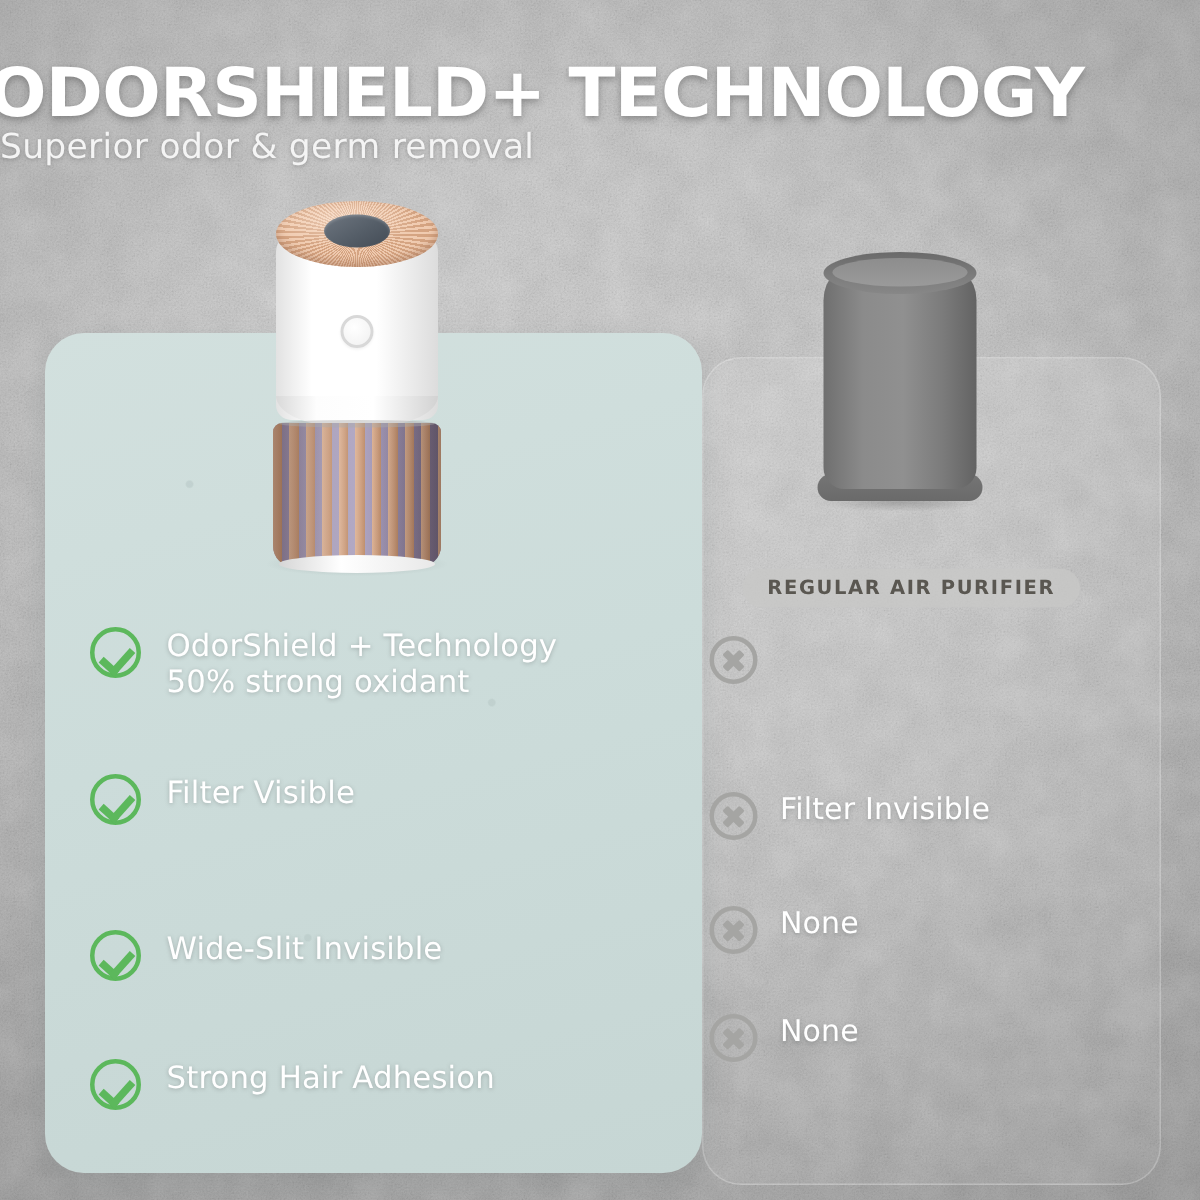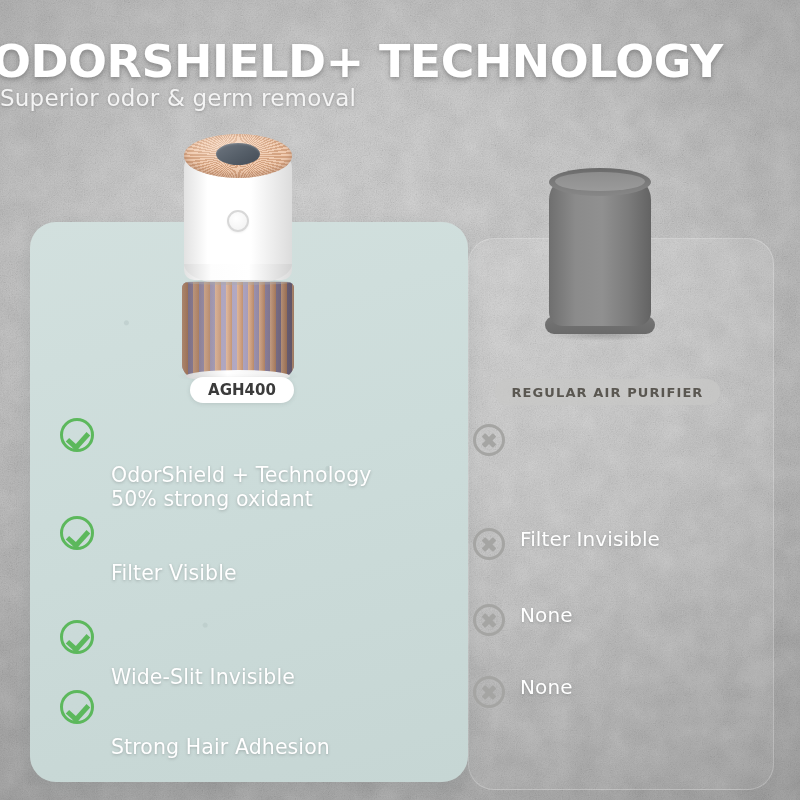--- a/index.html
+++ b/index.html
@@ -246,21 +246,21 @@
   .icon.cross::after  { transform:rotate(-45deg); }
 
   .label {
     color:#ffffff;
     font-size:20.5px;
     line-height:1.18;
     font-weight:500;
     letter-spacing:.1px;
     text-shadow:0 1px 3px rgba(95,100,100,.40);
   }
-  .col-left .label  { margin-left:17px;margin-top:45px; }
+  .col-left .label  { margin-left:17px; }
   .col-right .label { margin-left:15px; font-size:20px; }
   .label .ln { display:block; white-space:nowrap; }
 </style>
 </head>
 <body>
 
 <div id="stage">
 
   <svg id="grain" width="800" height="800">
     <defs>
@@ -308,21 +308,20 @@
   </div>
 
   <div class="reg">
     <div class="reg-shadow"></div>
     <div class="reg-plinth"></div>
     <div class="reg-body"></div>
     <div class="reg-top"></div>
     <div class="reg-top-inner"></div>
   </div>
 
-  <div class="pill pill-agh">AGH400</div>
   <div class="pill pill-reg">REGULAR AIR PURIFIER</div>
 
   <div class="col col-left" id="col-left">
       <div class="item" style="top: 0px;">
         <span class="icon check"></span>
         <span class="label">
           <span class="ln">OdorShield + Technology</span>
           <span class="ln">50% strong oxidant</span>
         </span>
       </div>
@@ -331,21 +330,21 @@
         <span class="label">
           <span class="ln">Filter Visible</span>
         </span>
       </div>
       <div class="item" style="top: 202px;">
         <span class="icon check"></span>
         <span class="label">
           <span class="ln">Wide-Slit Invisible</span>
         </span>
       </div>
-      <div class="item" style="top: 272px;">
+      <div class="item" style="top: 288px;">
         <span class="icon check"></span>
         <span class="label">
           <span class="ln">Strong Hair Adhesion</span>
         </span>
       </div>
     </div>
   <div class="col col-right" id="col-right">
       <div class="item" style="top: 0px;">
         <span class="icon cross"></span>
       </div>

